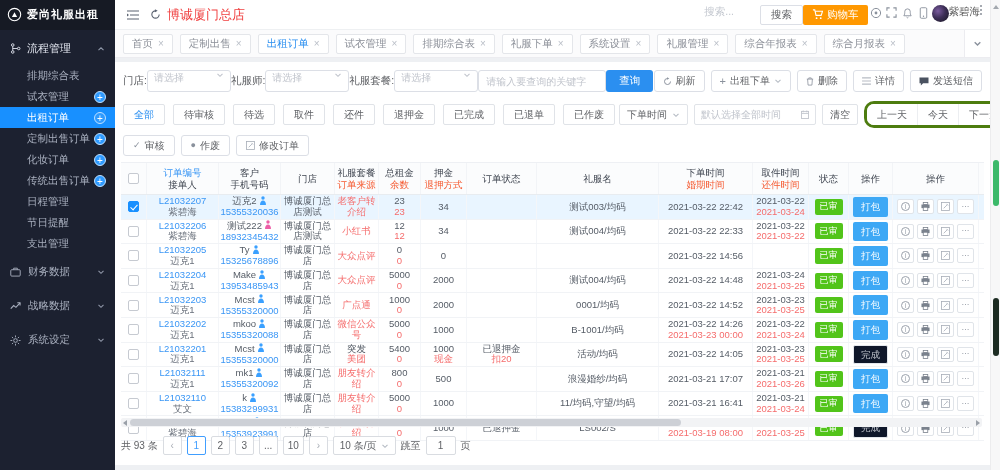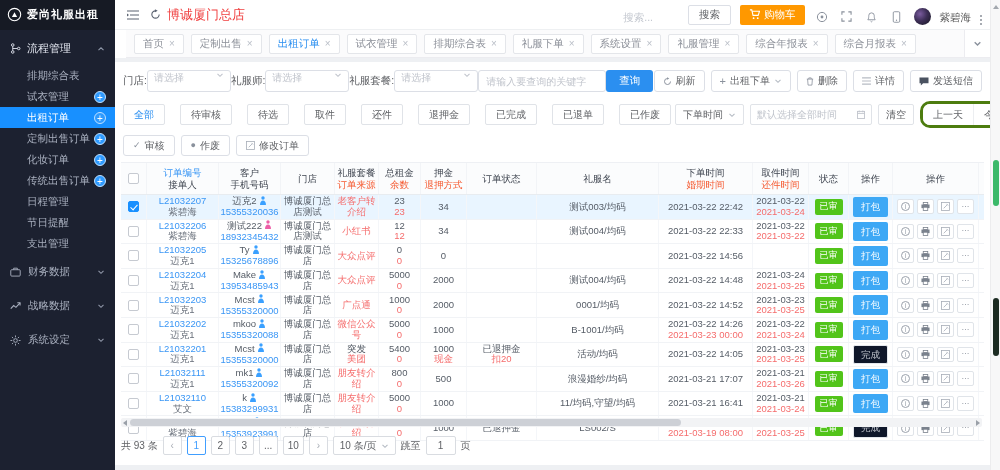--- a/index.html
+++ b/index.html
@@ -8,34 +8,34 @@
   .page{position:relative;width:1000px;height:470px;background:#fff;}
 
   
   .topbar{position:absolute;left:0;top:0;right:10px;height:30px;background:#fff;
     border-bottom:1px solid #eef0f2;display:flex;align-items:center;z-index:6;}
   .logo{width:115px;height:30px;background:#161a24;color:#fff;display:flex;align-items:center;
     gap:5px;padding-left:7px;flex:none;}
   .logo-text{font-size:11px;font-weight:bold;letter-spacing:1px;white-space:nowrap;}
   .tb-ico{display:inline-flex;align-items:center;justify-content:center;width:16px;height:16px;color:#5a6270;}
   .store-title{color:#f03e3e;font-size:13px;margin-left:4px;white-space:nowrap;}
-  .tb-right{margin-left:auto;display:flex;align-items:flex-end;gap:9px;padding-right:8px;}
+  .tb-right{margin-left:auto;display:flex;align-items:flex-start;padding-right:8px;}
   .search-ph{color:#c3c7cf;font-size:10.5px;margin-right:26px;}
   .btn-ghost{height:20px;padding:0 10px;border:1px solid #dcdfe6;border-radius:2px;background:#fff;
     font-size:10.5px;color:#606266;display:inline-flex;align-items:center;}
   .btn-cart{height:20px;padding:0 9px;border-radius:2px;background:#ff9800;color:#fff;font-size:10.5px;
     display:inline-flex;align-items:center;gap:4px;border:none;}
   .avatar{width:17px;height:17px;border-radius:50%;
     background:radial-gradient(circle at 35% 35%, #7a5b9e 0%, #3d2f57 45%, #14141d 100%);}
   .username{font-size:10.5px;color:#595959;}
   .dots-v{display:flex;flex-direction:column;gap:2px;}
   .dots-v i{width:2px;height:2px;border-radius:50%;background:#8a8f98;}
 
   
-  .tabbar{position:absolute;left:126px;top:30px;right:10px;height:28px;background:#fbfbfc;
+  .tabbar{position:absolute;left:115px;top:30px;right:10px;height:28px;background:#fbfbfc;
     border-bottom:1px solid #ececf0;display:flex;align-items:center;gap:7px;padding:0 30px 0 8px;z-index:5;}
   .tab{height:20px;background:#fff;border:1px solid #e4e6ea;border-radius:2px;display:inline-flex;
     align-items:center;gap:5px;padding:0 8px;font-size:10.5px;color:#8c9099;white-space:nowrap;}
   .tab.active .tab-label{color:#2b8ff0;}
   .tab-close{color:#b9bec7;font-size:10px;line-height:1;}
   .tab-chevron{position:absolute;right:0;top:0;width:26px;height:27px;border-left:1px solid #ececf0;
     display:flex;align-items:center;justify-content:center;background:#fff;}
 
   
   .sidebar{position:absolute;left:0;top:30px;width:115px;bottom:0;background:#1c2130;z-index:6;}
@@ -426,21 +426,21 @@
         <span class="chip">
           <svg width="10" height="9" viewBox="0 0 11 10">
               <path d="M0.5 0.5 h10 v6.5 h-6 L2 9.5 v-2.5 h-1.5 Z" fill="#4a5260"></path>
             </svg>
           <span>发送短信</span>
         </span>
       </div>
     </div>
 
     <div class="status-row">
-      <div id="status-tabs" style="display:flex;gap:15px;">
+      <div id="status-tabs" style="display:flex;gap:8px;">
           <span class="stab active">全部</span>
           <span class="stab">待审核</span>
           <span class="stab">待选</span>
           <span class="stab">取件</span>
           <span class="stab">还件</span>
           <span class="stab">退押金</span>
           <span class="stab">已完成</span>
           <span class="stab">已退单</span>
           <span class="stab">已作废</span>
         </div>

